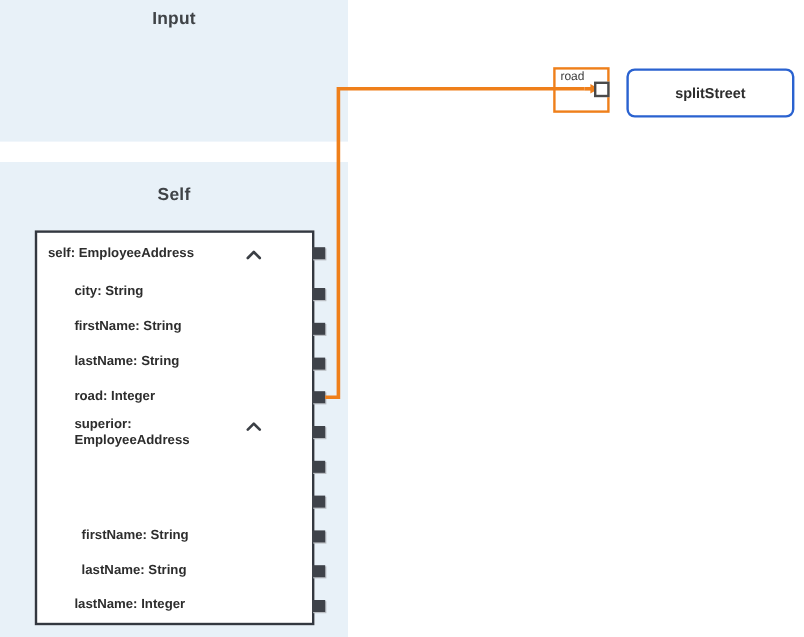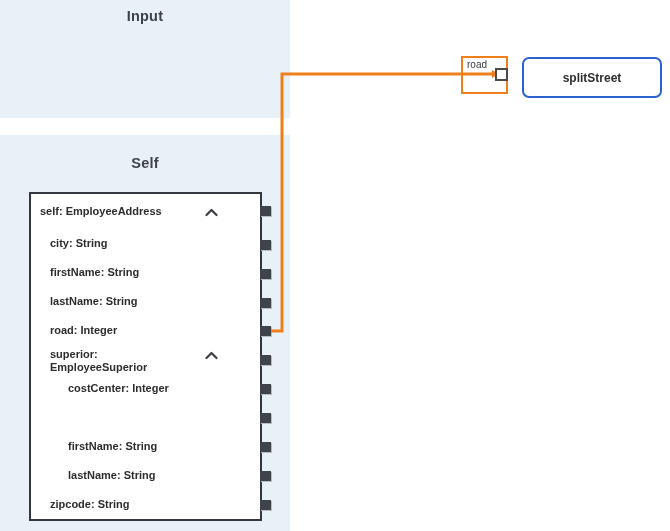--- a/index.html
+++ b/index.html
@@ -57,21 +57,21 @@
     box-sizing: border-box;
   }
   .row-label {
     font-size: 11px;
     font-weight: bold;
     color: #2d2d2d;
     line-height: 13px;
     white-space: pre-line;
   }
   .indent-0 { padding-left: 9px; }
-  .indent-1 { padding-left: 19px; }
+  .indent-1 { padding-left: 31px; }
   .indent-2 { padding-left: 37px; }
 
   .chevron {
     position: absolute;
     right: 42px;
     width: 14px;
     height: 14px;
     display: flex;
     align-items: center;
     justify-content: center;
@@ -184,43 +184,40 @@
   <div class="row" style="top:101px">
     <span class="row-label indent-1">lastName: String</span>
   </div>
 
   <div class="row" style="top:130px">
     <span class="row-label indent-1">road: Integer</span>
   </div>
 
   <div class="row" style="top:154px;height:28px">
     <span class="row-label indent-1">superior:
-EmployeeSuperior</span>
+EmployeeAddress</span>
     <span class="chevron" style="right:42px">
       <svg width="13" height="9" viewBox="0 0 13 9">
           <path d="M1.5 7 L6.5 2 L11.5 7" stroke="#3b3f45" stroke-width="2.2" fill="none" stroke-linecap="round" stroke-linejoin="round"></path>
         </svg>
     </span>
   </div>
 
-  <div class="row" style="top:188px">
-    <span class="row-label indent-2">costCenter: Integer</span>
-  </div>
 
 
   <div class="row" style="top:246px">
     <span class="row-label indent-2">firstName: String</span>
   </div>
 
   <div class="row" style="top:275px">
     <span class="row-label indent-2">lastName: String</span>
   </div>
 
   <div class="row" style="top:304px">
-    <span class="row-label indent-1">zipcode: String</span>
+    <span class="row-label indent-1">lastName: Integer</span>
   </div>
 
 </div>
 
 <div class="port" style="top:206px"></div>
 <div class="port" style="top:240px"></div>
 <div class="port" style="top:269px"></div>
 <div class="port" style="top:298px"></div>
 <div class="port" style="top:326px"></div>
 <div class="port" style="top:355px"></div>

